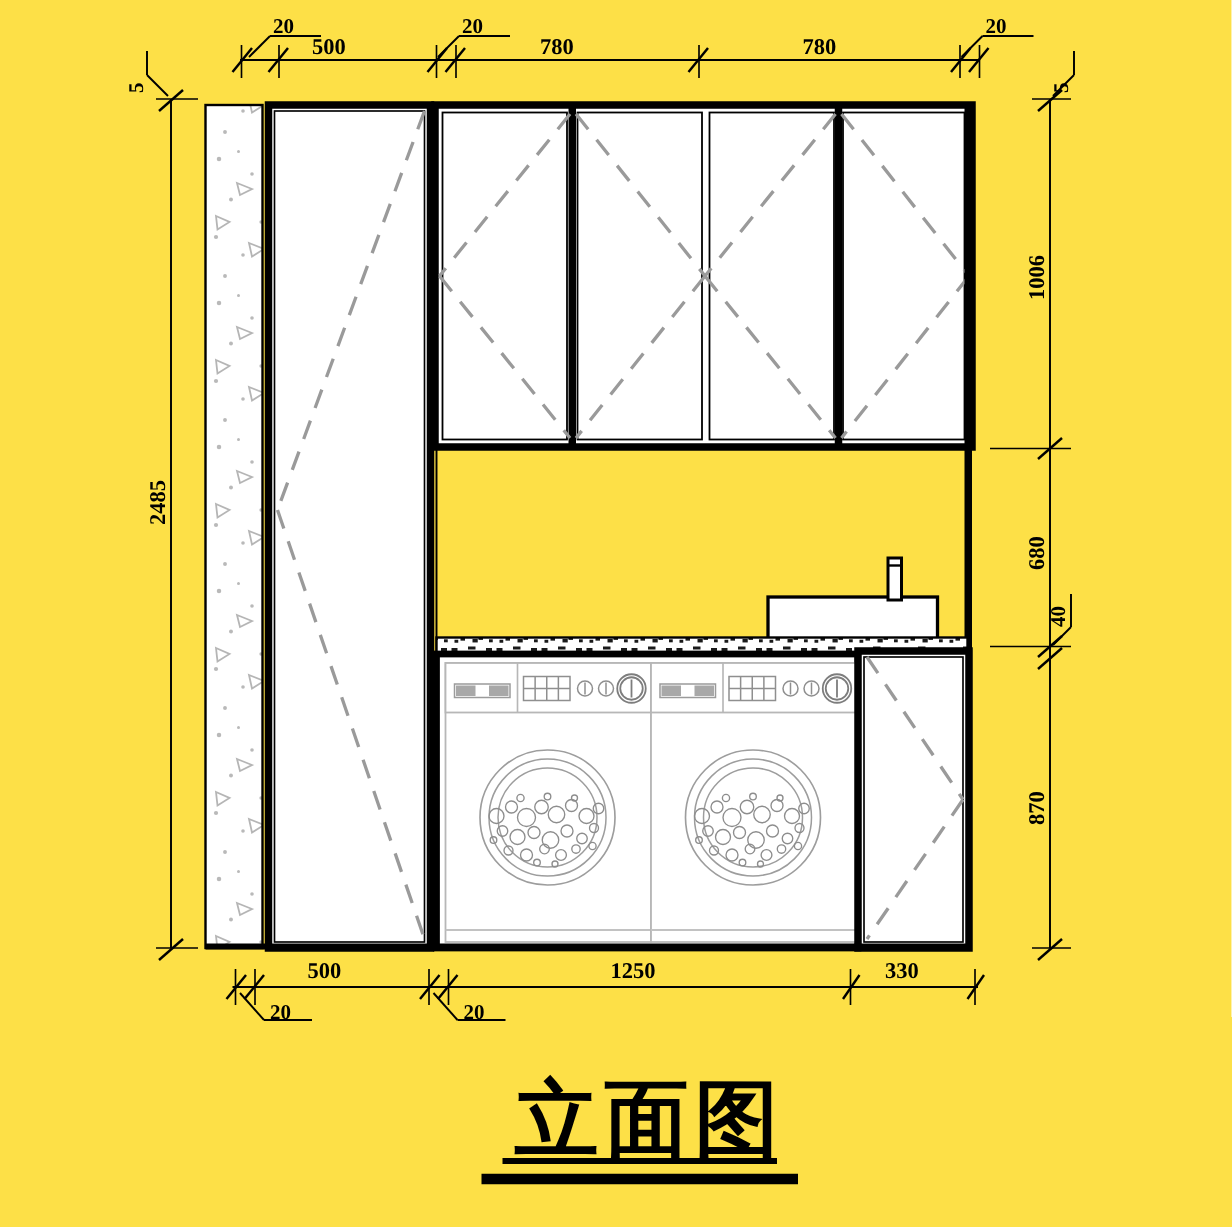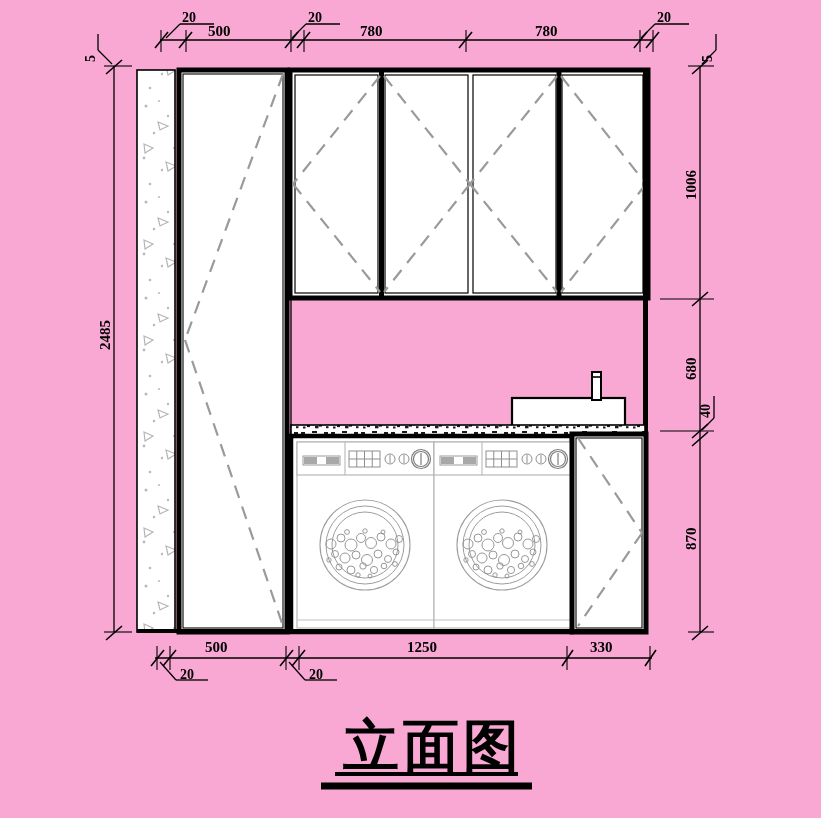--- a/index.html
+++ b/index.html
@@ -7,21 +7,21 @@
     padding: 0;
     background: #ffffff;
   }
   body {
     font-family: "Liberation Serif", serif;
   }
   #page {
     position: relative;
     width: 821px;
     height: 818px;
-    background: #f9a8d4;
+    background: #fde047;
     overflow: hidden;
   }
   #cad {
     position: absolute;
     left: 0;
     top: 0;
     width: 821px;
     height: 818px;
   }
   .dimtext {

